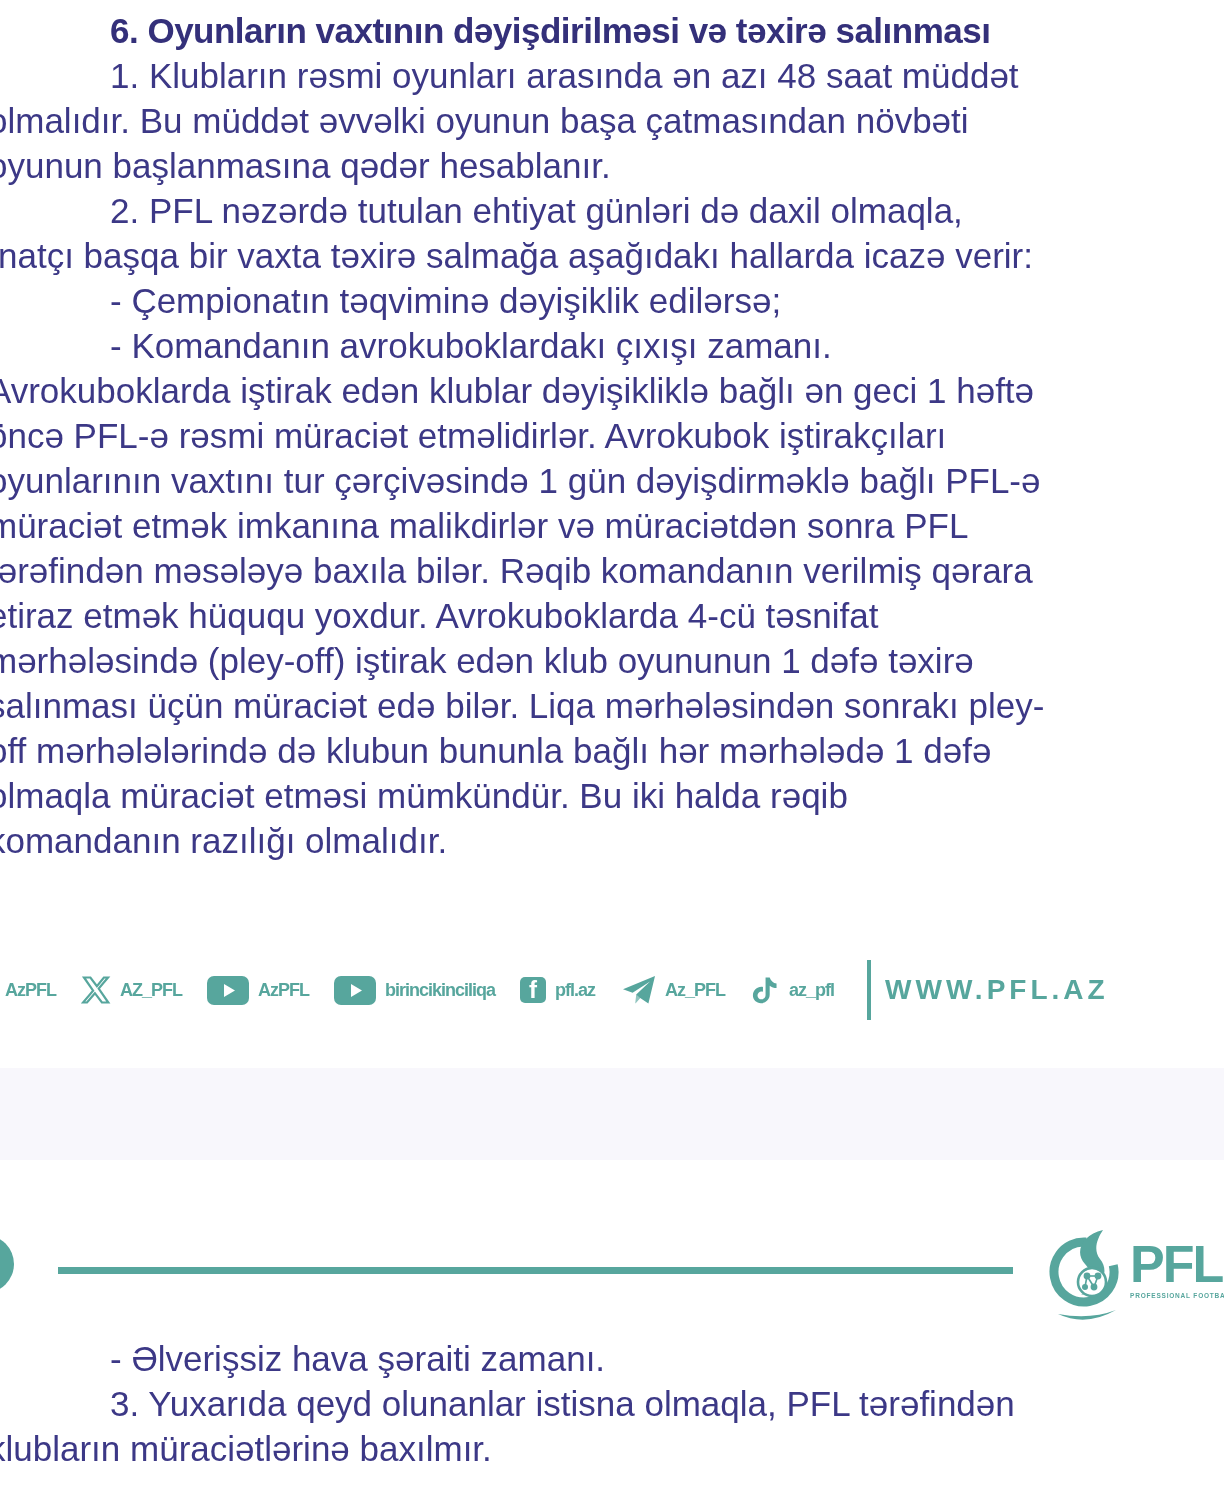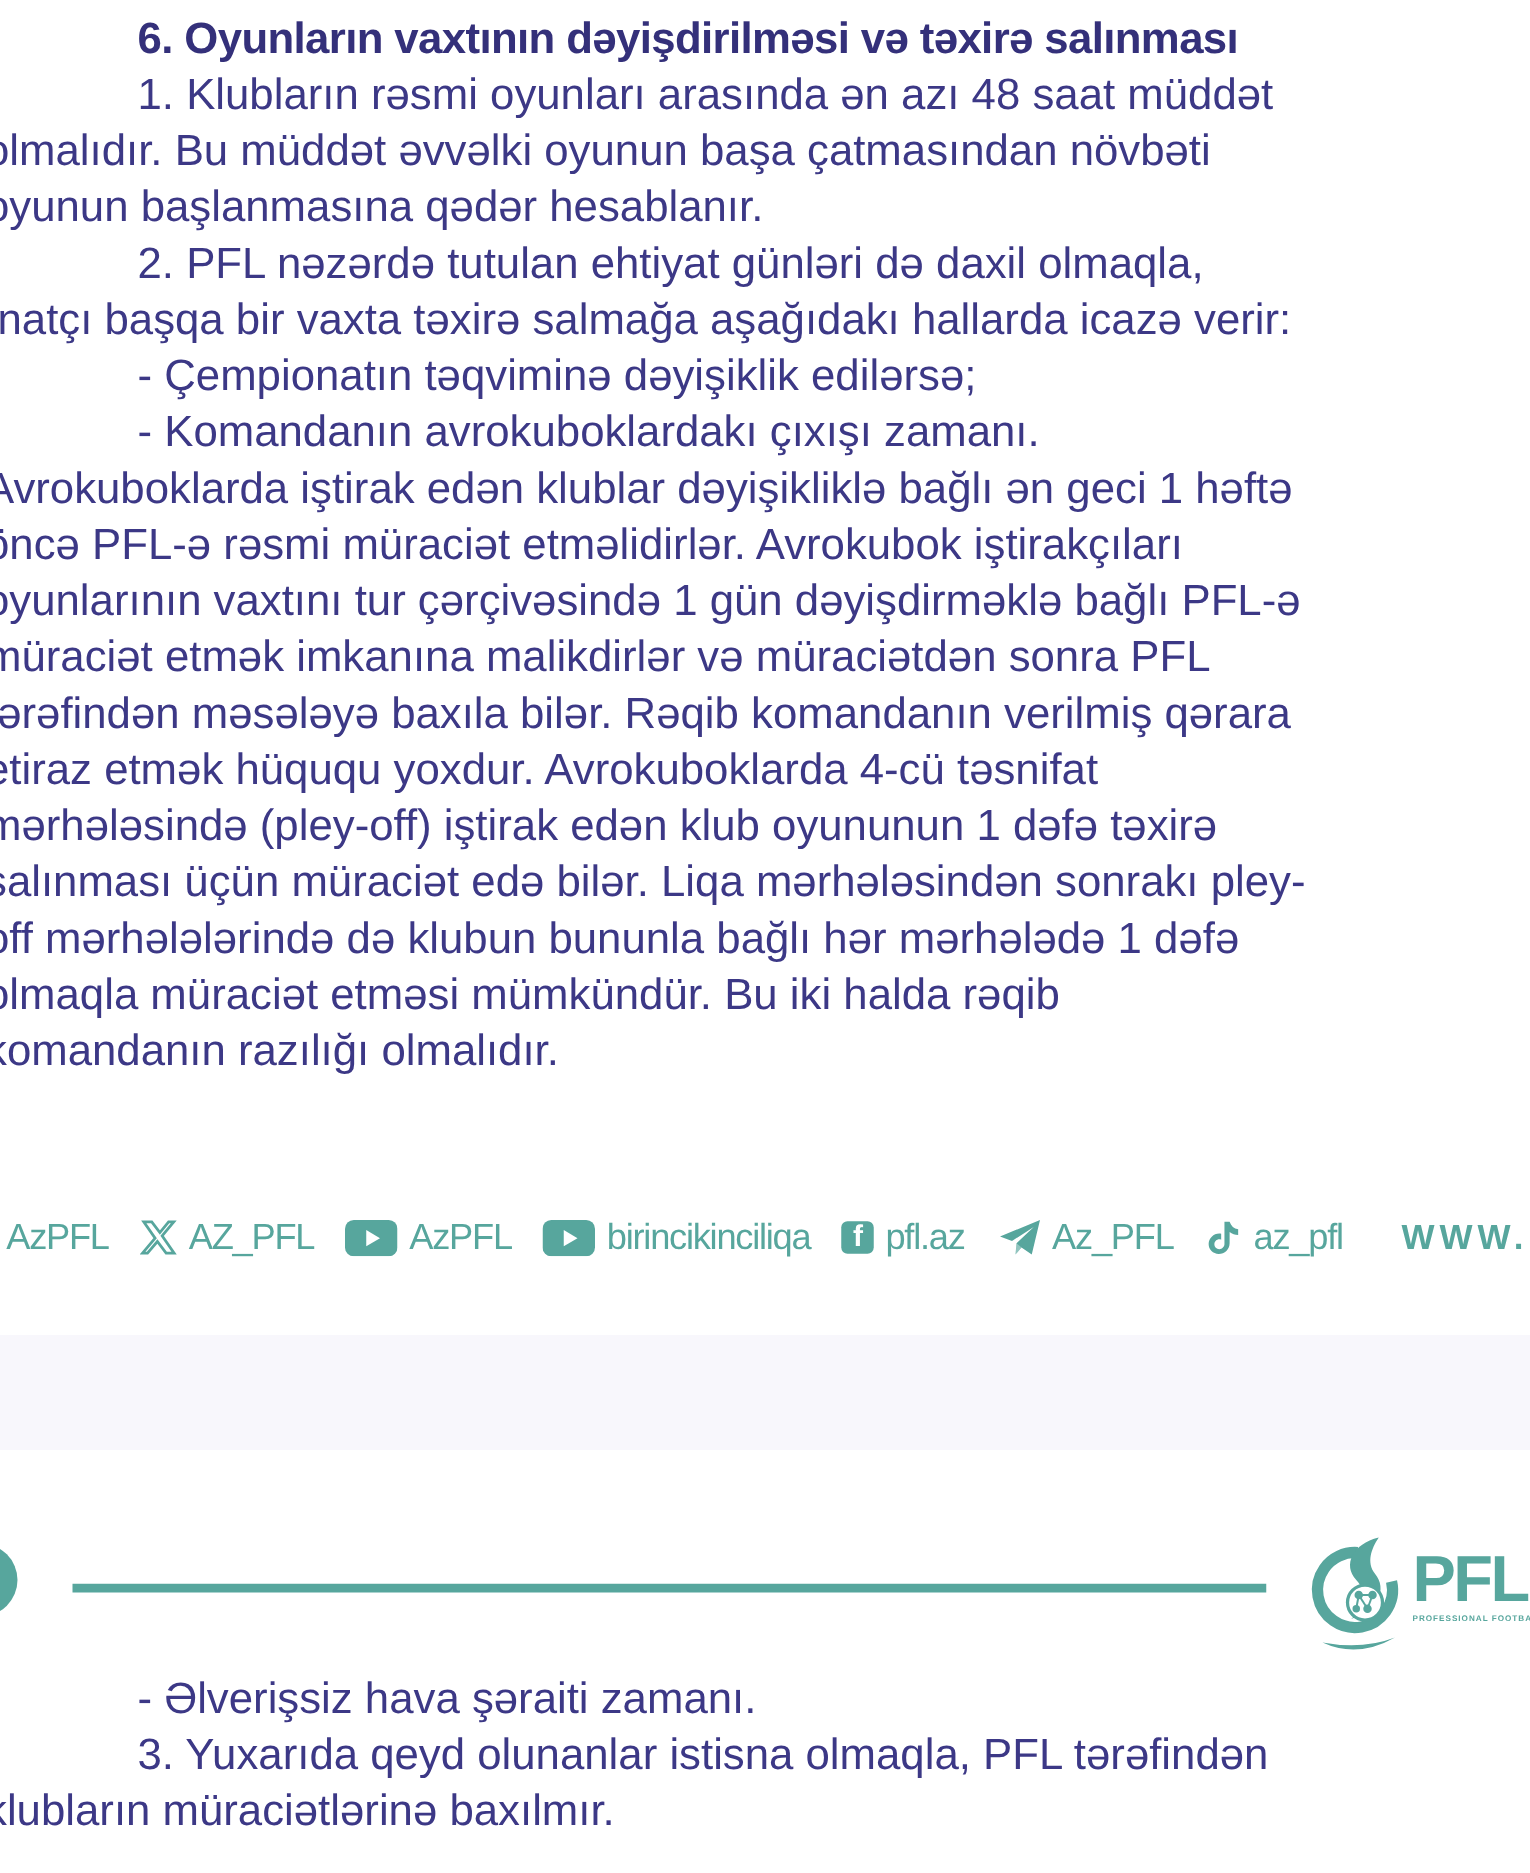--- a/index.html
+++ b/index.html
@@ -19,21 +19,21 @@
   .tline.shift{padding-left:10px;}
   .tline.bold{font-weight:bold;color:#34307a;letter-spacing:-0.5px;}
   
   .social-row{
     position:absolute;left:5px;top:960px;height:60px;width:1215px;
     display:flex;align-items:center;color:#57a69d;
   }
   .social-item{display:flex;align-items:center;margin-right:25px;}
   .social-item .ic{display:flex;align-items:center;margin-right:9px;}
   .handle{
-    font-weight:normal;font-size:29px;letter-spacing:-1px;white-space:nowrap;
+    font-weight:bold;font-size:18px;letter-spacing:-1px;white-space:nowrap;
   }
   .fb-badge{
     width:26px;height:26px;border-radius:5px;background:#57a69d;
     color:#ffffff;font-weight:bold;font-size:24px;line-height:26px;
     text-align:center;font-family:"Liberation Sans",sans-serif;
   }
   .v-div{width:4px;height:60px;background:#57a69d;margin:0 14px 0 8px;}
   .website{
     font-weight:bold;font-size:28px;letter-spacing:4px;color:#57a69d;white-space:nowrap;
   }

